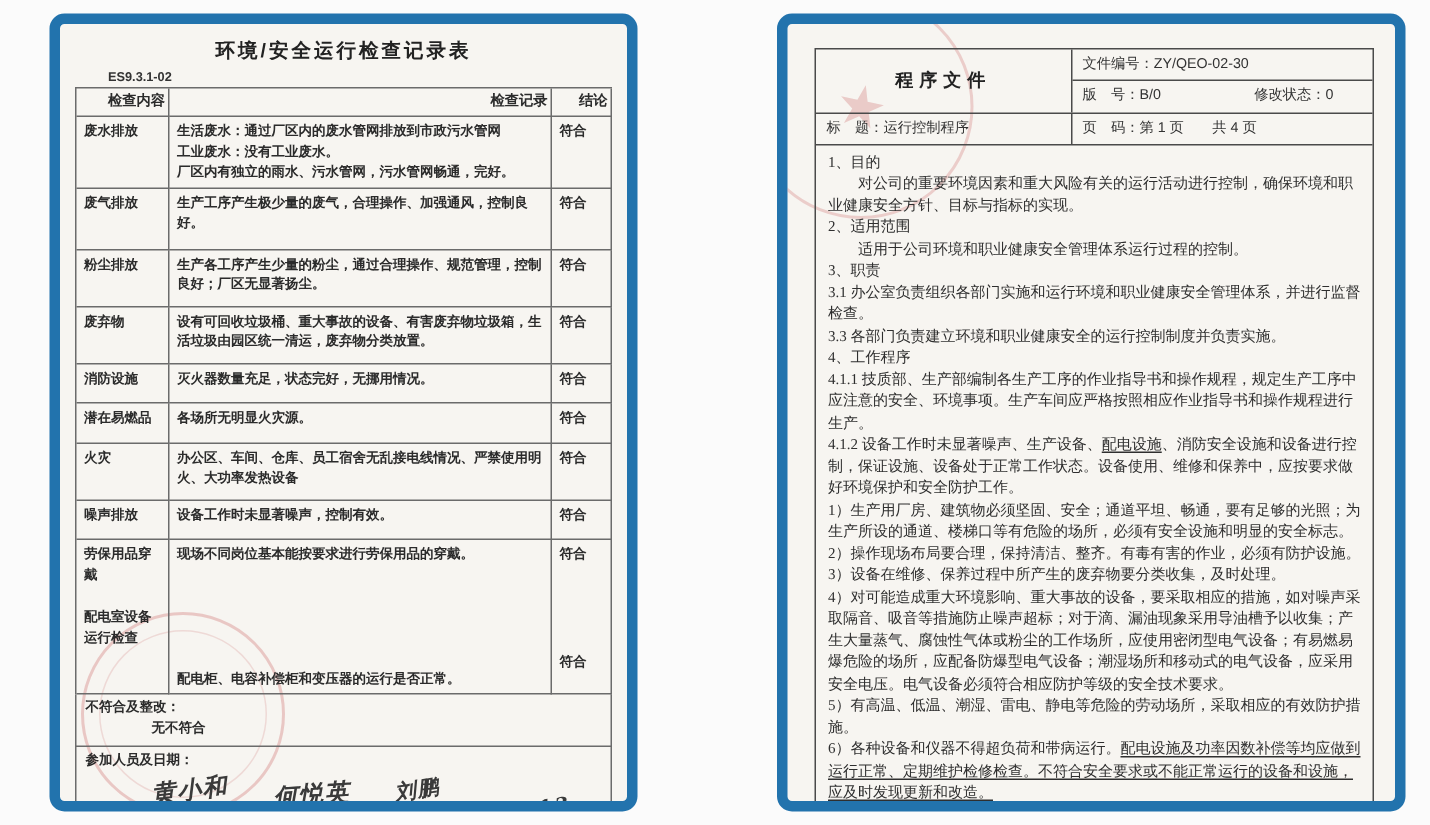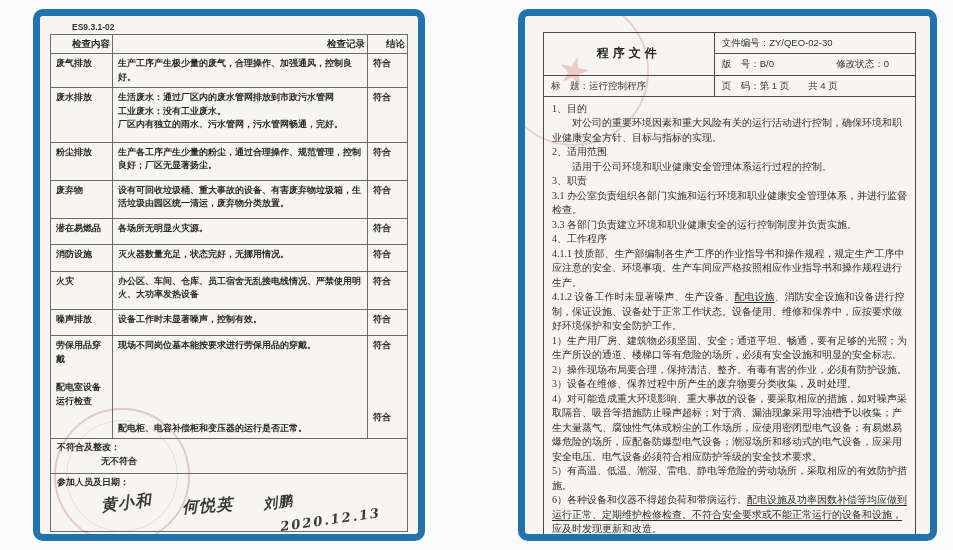--- a/index.html
+++ b/index.html
@@ -89,77 +89,78 @@
   .para { margin:0; }
   .para.indent { text-indent:2em; }
   .u { text-decoration:underline; text-underline-offset:2px; }
 </style>
 </head>
 <body>
 
 <div class="panel panel-left">
   <div class="seal seal-left"></div>
 
+  <div class="doc-title">环境/安全运行检查记录表</div>
   <div class="form-no">ES9.3.1-02</div>
 
   <table class="inspection">
     <colgroup>
         <col class="col-cat">
         <col>
         <col class="col-con">
       </colgroup>
     <thead>
       <tr>
         <th>检查内容</th>
         <th>检查记录</th>
         <th>结论</th>
       </tr>
     </thead>
     <tbody>
         <tr>
-          <td class="cell-cat">废气排放</td>
-          <td class="cell-rec">
-            <div>生产工序产生极少量的废气，合理操作、加强通风，控制良好。</div>
-          </td>
-          <td class="cell-con">符合</td>
-        </tr>
-        <tr>
           <td class="cell-cat">废水排放</td>
           <td class="cell-rec">
             <div>生活废水：通过厂区内的废水管网排放到市政污水管网</div>
             <div>工业废水：没有工业废水。</div>
             <div>厂区内有独立的雨水、污水管网，污水管网畅通，完好。</div>
           </td>
           <td class="cell-con">符合</td>
         </tr>
         <tr>
+          <td class="cell-cat">废气排放</td>
+          <td class="cell-rec">
+            <div>生产工序产生极少量的废气，合理操作、加强通风，控制良好。</div>
+          </td>
+          <td class="cell-con">符合</td>
+        </tr>
+        <tr>
           <td class="cell-cat">粉尘排放</td>
           <td class="cell-rec">
             <div>生产各工序产生少量的粉尘，通过合理操作、规范管理，控制良好；厂区无显著扬尘。</div>
           </td>
           <td class="cell-con">符合</td>
         </tr>
         <tr>
           <td class="cell-cat">废弃物</td>
           <td class="cell-rec">
             <div>设有可回收垃圾桶、重大事故的设备、有害废弃物垃圾箱，生活垃圾由园区统一清运，废弃物分类放置。</div>
           </td>
           <td class="cell-con">符合</td>
         </tr>
         <tr>
+          <td class="cell-cat">消防设施</td>
+          <td class="cell-rec">
+            <div>灭火器数量充足，状态完好，无挪用情况。</div>
+          </td>
+          <td class="cell-con">符合</td>
+        </tr>
+        <tr>
           <td class="cell-cat">潜在易燃品</td>
           <td class="cell-rec">
             <div>各场所无明显火灾源。</div>
-          </td>
-          <td class="cell-con">符合</td>
-        </tr>
-        <tr>
-          <td class="cell-cat">消防设施</td>
-          <td class="cell-rec">
-            <div>灭火器数量充足，状态完好，无挪用情况。</div>
           </td>
           <td class="cell-con">符合</td>
         </tr>
         <tr>
           <td class="cell-cat">火灾</td>
           <td class="cell-rec">
             <div>办公区、车间、仓库、员工宿舍无乱接电线情况、严禁使用明火、大功率发热设备</div>
           </td>
           <td class="cell-con">符合</td>
         </tr>

